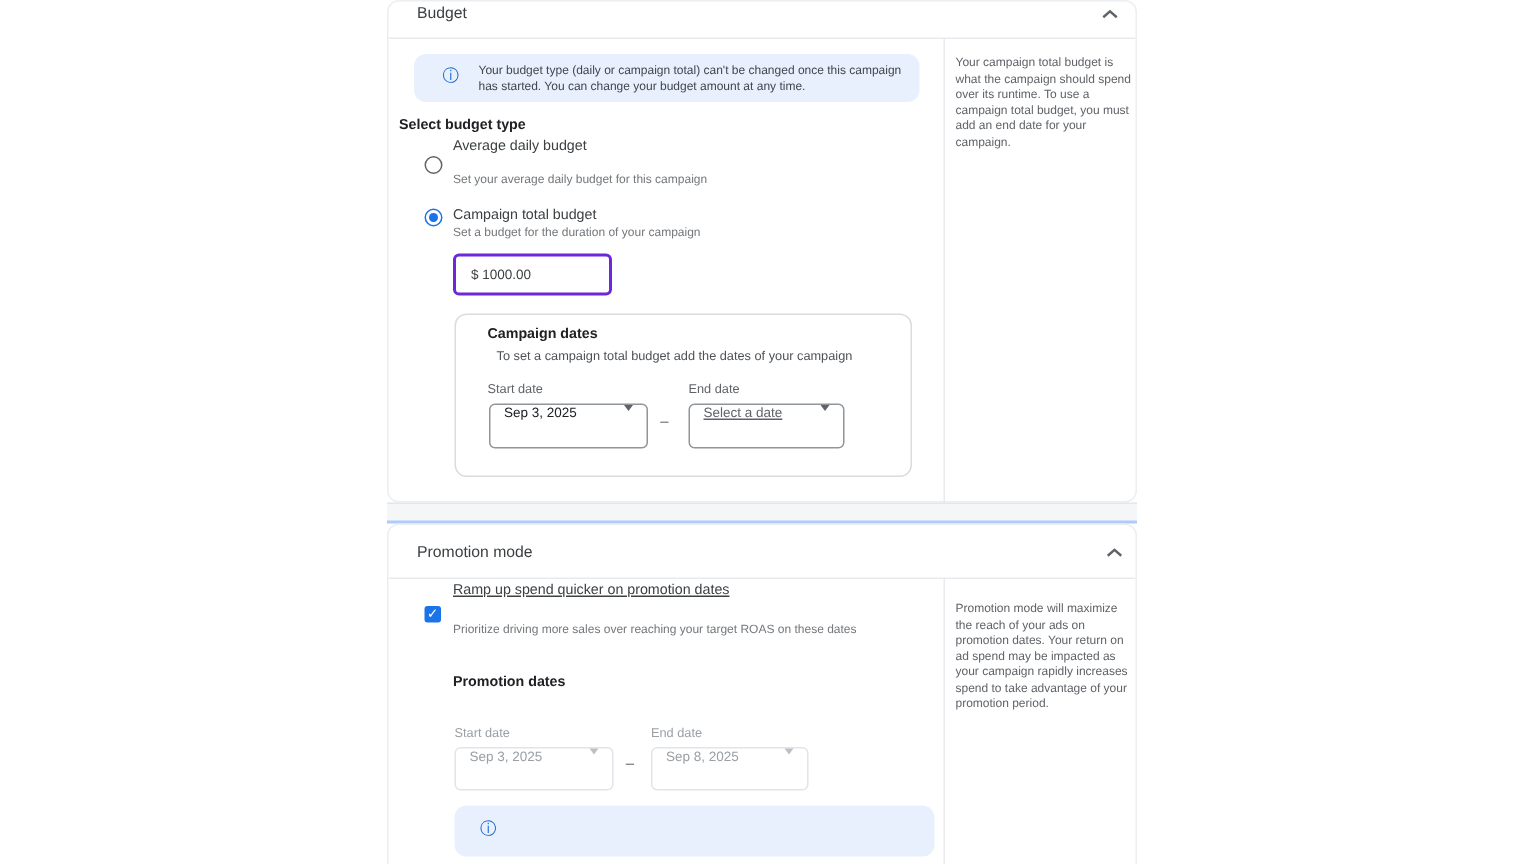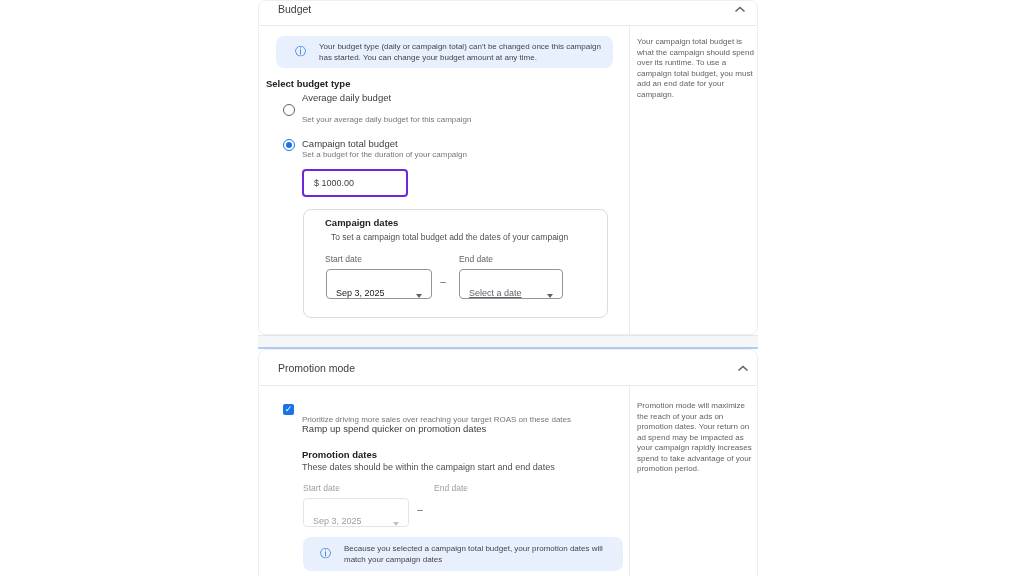--- a/index.html
+++ b/index.html
@@ -17,21 +17,21 @@
   .info-icon { position:absolute; color:#1967d2; font-size:11px; line-height:11px; }
   .section-label { position:absolute; font-size:9.5px; font-weight:bold; color:#202124; }
   .radio-outer { position:absolute; width:10px; height:10px; border:1.5px solid #5f6368; border-radius:50%; background:#fff; }
   .radio-outer.sel { border-color:#1a73e8; }
   .radio-dot { position:absolute; left:2px; top:2px; width:6px; height:6px; border-radius:50%; background:#1a73e8; }
   .opt-label { position:absolute; font-size:9.5px; color:#3c4043; }
   .opt-desc { position:absolute; font-size:8px; color:#73777b; }
   .input-box { position:absolute; border:2px solid #6d28d9; border-radius:4px; background:#fff; font-size:9px;
     color:#3c4043; display:flex; align-items:center; padding-left:10px; box-sizing:border-box; }
   .select-box { position:absolute; border:1px solid #90959b; border-radius:4px; background:#fff; display:flex;
-    align-items:flex-end; justify-content:space-between; padding:0 9px; box-sizing:border-box; font-size:9px; color:#202124; cursor:pointer; }
+    align-items:flex-start; justify-content:space-between; padding:0 9px; box-sizing:border-box; font-size:9px; color:#202124; cursor:pointer; }
   .select-box.placeholder { color:#5f6368;text-decoration:underline; }
   .select-box.disabled { border-color:#e1e4e8; color:#9aa0a6; cursor:default; }
   .caret { width:0; height:0; border-left:3.5px solid transparent; border-right:3.5px solid transparent; border-top:4px solid #5f6368; }
   .select-box.disabled .caret { border-top-color:#bcc1c6; }
   .field-label { position:absolute; font-size:8.5px; color:#5f6368; }
   .field-label.disabled { color:#9aa0a6; }
   .dash { position:absolute; font-size:10px; color:#5f6368; text-align:center; }
   .help { position:absolute; font-size:8px; line-height:10.5px; color:#5f6368; width:118px; }
   .chev-btn { position:absolute; width:16px; height:14px; cursor:pointer; display:flex; align-items:center; justify-content:center; }
   .checkbox { position:absolute; width:11px; height:11px; background:#1a73e8; border-radius:2px; color:#fff;
@@ -108,36 +108,38 @@
       <polyline points="1.5,5.5 6,1.5 10.5,5.5" fill="none" stroke="#5f6368" stroke-width="1.6"></polyline>
     </svg>
   </div>
 
   <div class="divider" style="left:259px; top:385px; width:498px; height:1px;"></div>
   <div class="vdivider" style="left:629px; top:386px; height:190px;"></div>
 
   <div class="checkbox" style="left:283px; top:404px;">
     <span>✓</span>
   </div>
-  <div class="opt-label" style="left:302px; top:423px;">Ramp up spend quicker on promotion dates</div>
+  <div class="opt-label" style="left:302px; top:388px;text-decoration:underline;">Ramp up spend quicker on promotion dates</div>
   <div class="opt-desc" style="left:302px; top:415px;">Prioritize driving more sales over reaching your target ROAS on these dates</div>
 
   <div class="section-label" style="left:302px; top:449px;">Promotion dates</div>
-  <div class="field-label" style="left:302px; top:462px; font-size:9px; color:#4d5156;">These dates should be within the campaign start and end dates</div>
 
   <div class="field-label disabled" style="left:303px; top:483px;">Start date</div>
   <div class="select-box disabled" style="left:303px; top:498px; width:106px; height:29px;">
     <span>Sep 3, 2025</span>
     <span class="caret"></span>
   </div>
 
   <div class="dash" style="left:411px; top:504px; width:18px;">–</div>
 
   <div class="field-label disabled" style="left:434px; top:483px;">End date</div>
+  <div class="select-box disabled" style="left:434px; top:498px; width:105px; height:29px;">
+    <span>Sep 8, 2025</span>
+    <span class="caret"></span>
+  </div>
 
   <div class="banner" style="left:303px; top:537px; width:320px; height:34px;">
     <span class="info-icon" style="left:17px; top:11px;">ⓘ</span>
-    <div class="banner-text" style="left:41px; top:6px; width:266px;">Because you selected a campaign total budget, your promotion dates will match your campaign dates</div>
   </div>
 
   <div class="help" style="left:637px; top:401px;">Promotion mode will maximize the reach of your ads on promotion dates. Your return on ad spend may be impacted as your campaign rapidly increases spend to take advantage of your promotion period.</div>
 
 </div>
 
 </body></html>

